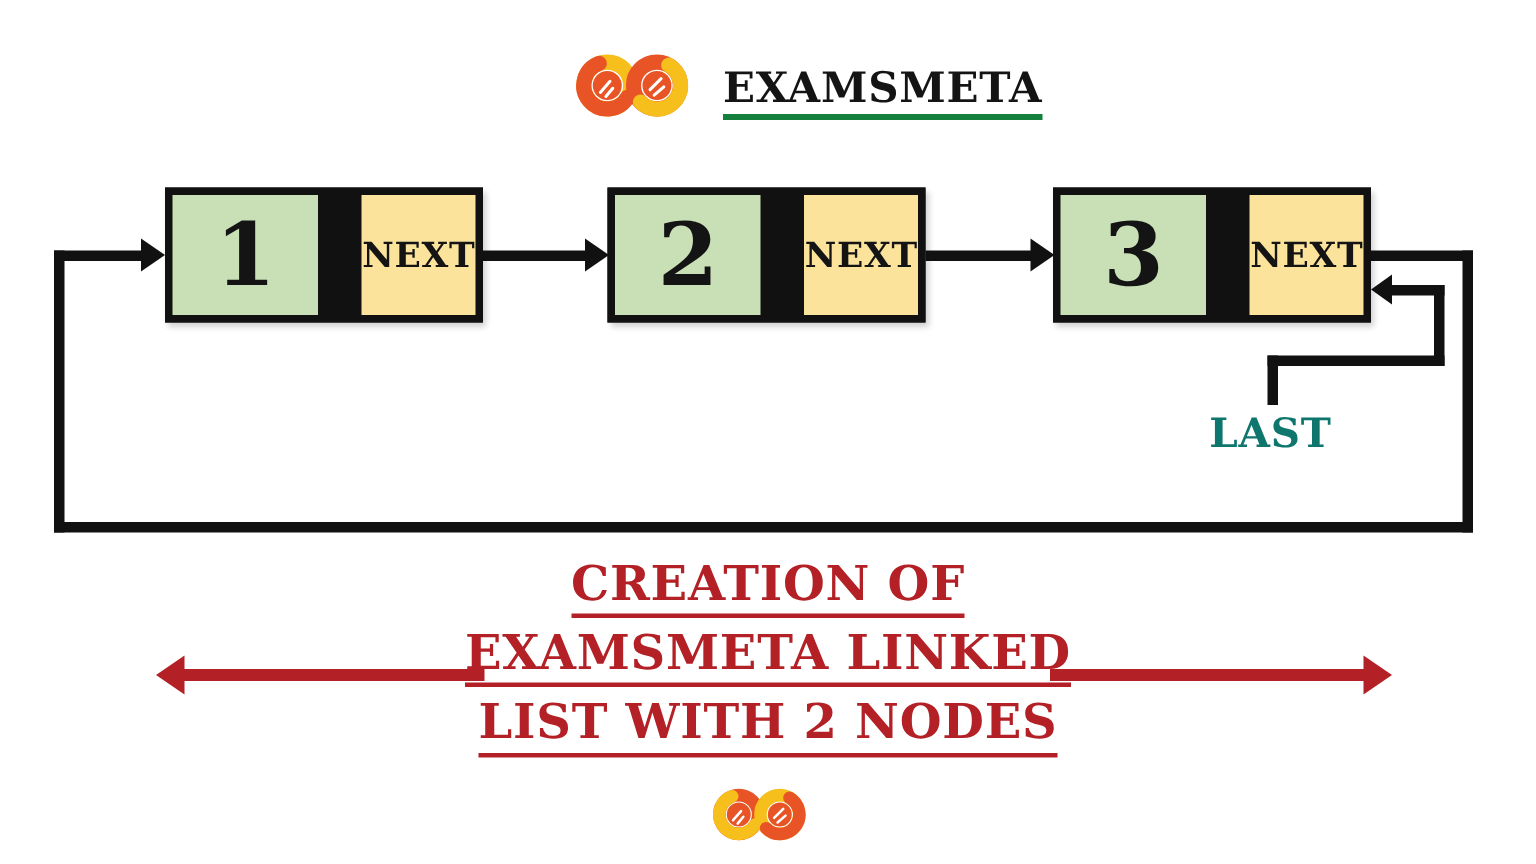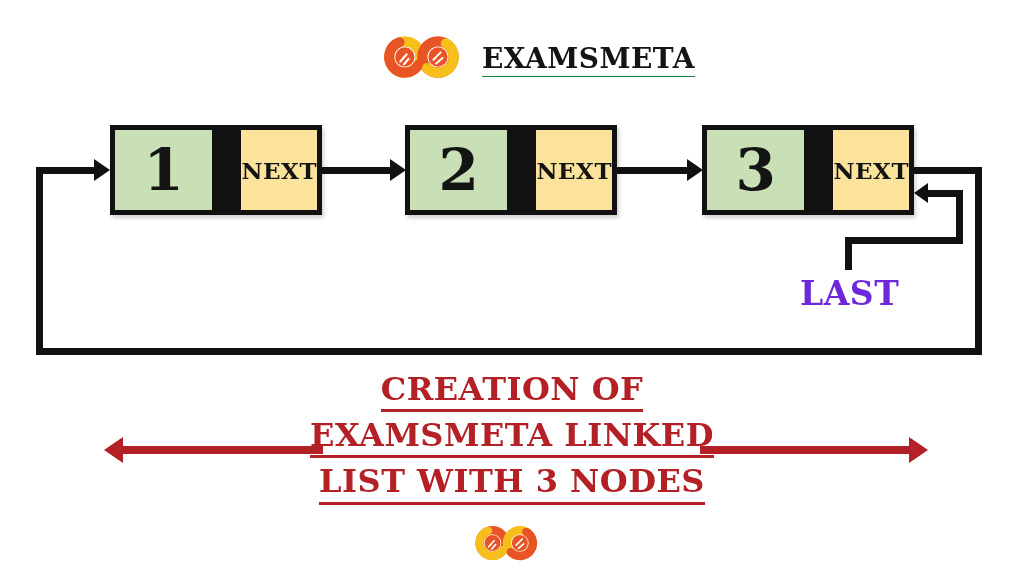--- a/index.html
+++ b/index.html
@@ -9,21 +9,21 @@
     background: var(--background, #fff);
     overflow: hidden;
   }
   .stage { position: relative; width: 1024px; height: 576px; background: var(--background, #fff); }
 
   
   .brand-logo-top { position: absolute; left: 380px; top: 31px; width: 92px; height: 52px; }
   .brand-name {
     position: absolute; left: 482px; top: 42px;
     font-size: 28px; font-weight: bold; letter-spacing: 0.5px;
-    color: #141414; border-bottom: 1px solid #15803d; padding-bottom: 1px;
+    color: #141414; border-bottom: 4px solid #15803d; padding-bottom: 1px;
   }
 
   
   .node {
     position: absolute; top: 125px; width: 212px; height: 90px;
     display: flex; box-sizing: border-box;
     border: 5px solid var(--line_black, #111);
     background: var(--line_black, #111);
     box-shadow: 2px 3px 4px rgba(0,0,0,0.18);
   }
@@ -45,21 +45,21 @@
     border-top: 11px solid transparent; border-bottom: 11px solid transparent;
     border-left: 16px solid var(--line_black, #111);
   }
   .arrowhead-left {
     position: absolute; width: 0; height: 0;
     border-top: 10px solid transparent; border-bottom: 10px solid transparent;
     border-right: 14px solid var(--line_black, #111);
   }
   .last-label {
     position: absolute; left: 800px; top: 274px; width: 94px; text-align: center;
-    font-size: 33px; font-weight: bold; color: #6d28d9; letter-spacing: 0.5px;
+    font-size: 27px; font-weight: bold; color: #0f766e; letter-spacing: 0.5px;
   }
 
   
   .caption { position: absolute; left: 212px; top: 372px; width: 600px; text-align: center; }
   .caption-line {
     display: inline-block; font-size: 32px; font-weight: bold; line-height: 1.1;
     letter-spacing: 0.5px; color: var(--title_red, #b32025);
     border-bottom: 3px solid var(--title_red, #b32025);
     padding-bottom: 2px; margin-bottom: 6px;
   }
@@ -127,21 +127,21 @@
   <div class="arrowhead-left" style="left:914px; top:183px;"></div>
   <div class="seg" style="left:926px; top:190px; width:37px; height:7px;"></div>
   <div class="seg" style="left:956px; top:190px; width:7px; height:54px;"></div>
   <div class="seg" style="left:845px; top:237px; width:118px; height:7px;"></div>
   <div class="seg" style="left:845px; top:237px; width:7px; height:33px;"></div>
   <div class="last-label">LAST</div>
 
   <div class="caption">
     <div><span class="caption-line">CREATION OF</span></div>
     <div><span class="caption-line">EXAMSMETA LINKED</span></div>
-    <div><span class="caption-line">LIST WITH 3 NODES</span></div>
+    <div><span class="caption-line">LIST WITH 2 NODES</span></div>
   </div>
 
   <div class="red-line" style="left:122px; width:201px;"></div>
   <div class="red-head-left" style="left:104px;"></div>
   <div class="red-line" style="left:700px; width:210px;"></div>
   <div class="red-head-right" style="left:909px;"></div>
 
   <svg class="brand-logo-bottom" viewBox="0 0 100 56" xmlns="http://www.w3.org/2000/svg">
     <circle class="ring-orange" cx="27" cy="28" r="17" fill="none" stroke-width="11"></circle>
     <path class="ring-yellow" d="M 21.2 12 A 17 17 0 1 0 41.7 36.5" fill="none" stroke-width="11" stroke-linecap="round"></path>

